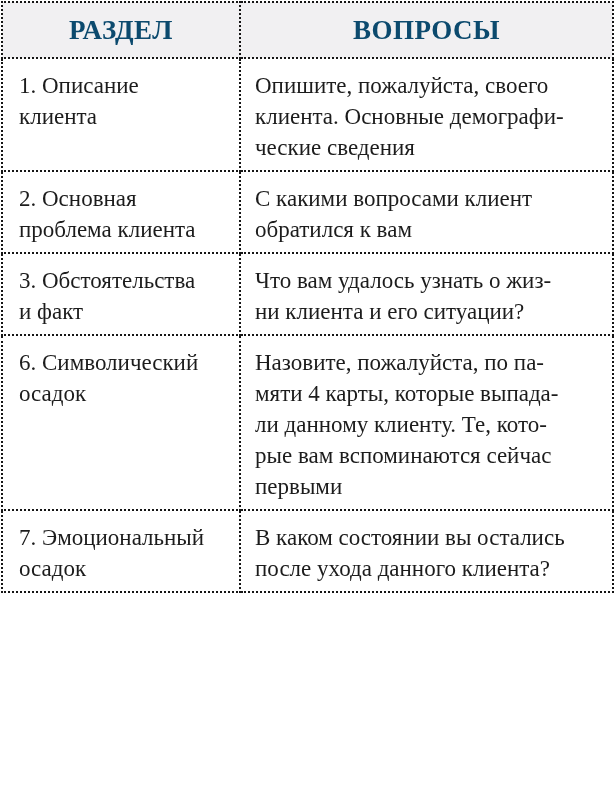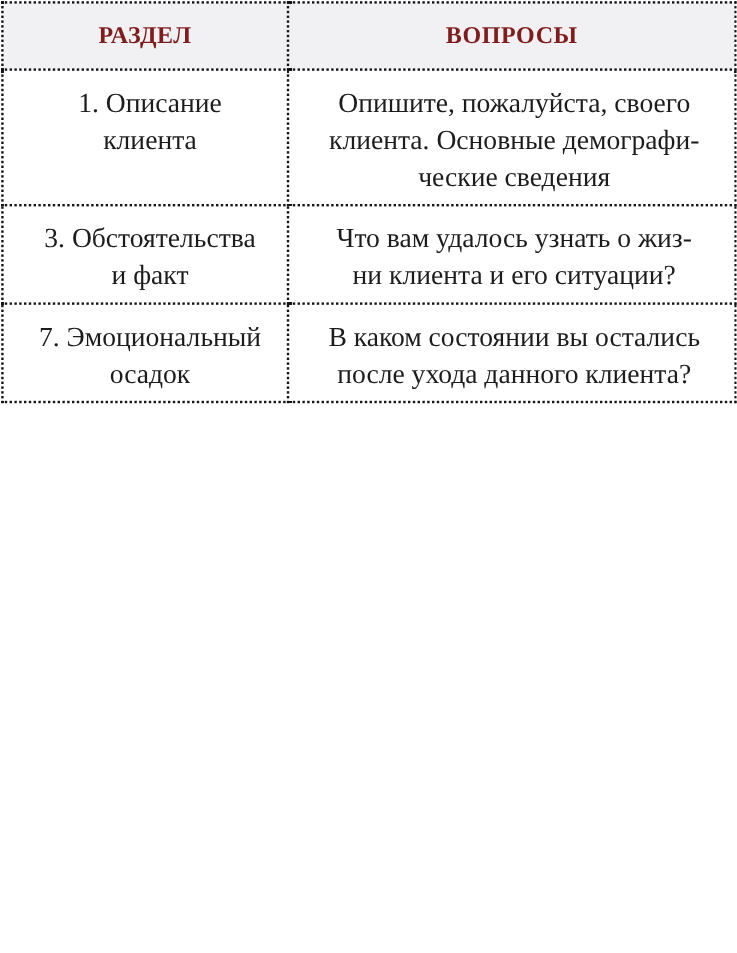--- a/index.html
+++ b/index.html
@@ -26,32 +26,31 @@
     border-collapse: collapse;
     table-layout: fixed;
   }
   table.q-table col.col-section { width: 238px; }
   table.q-table col.col-question { width: 373px; }
 
   th, td {
     border: 2px dotted #151515;
     vertical-align: top;
     box-sizing: border-box;
-    text-align: center;
   }
   thead th {
     background: #f1f0f2;
     font-weight: bold;
-    font-size: 20px;
+    font-size: 27px;
     letter-spacing: 0.5px;
     text-align: center;
     vertical-align: middle;
     height: 56px;
     padding: 6px 4px;
-    color: #7f1d1d;
+    color: #0c4a6e;
   }
   tbody td {
     font-size: 23px;
     line-height: 31px;
     white-space: pre-line;
     padding: 11px 8px 7px 16px;
     background: #ffffff;
   }
   tbody td.question-cell {
     padding-left: 14px;
@@ -81,25 +80,40 @@
       </tr>
     </thead>
     <tbody>
       <tr class="r1">
         <td class="section-cell">1. Описание
 клиента</td>
         <td class="question-cell">Опишите, пожалуйста, своего
 клиента. Основные демографи-
 ческие сведения</td>
       </tr>
+      <tr class="r2">
+        <td class="section-cell">2. Основная
+проблема клиента</td>
+        <td class="question-cell">С какими вопросами клиент
+обратился к вам</td>
+      </tr>
       <tr class="r3">
         <td class="section-cell">3. Обстоятельства
 и факт</td>
         <td class="question-cell">Что вам удалось узнать о жиз-
 ни клиента и его ситуации?</td>
+      </tr>
+      <tr class="r6">
+        <td class="section-cell">6. Символический
+осадок</td>
+        <td class="question-cell">Назовите, пожалуйста, по па-
+мяти 4 карты, которые выпада-
+ли данному клиенту. Те, кото-
+рые вам вспоминаются сейчас
+первыми</td>
       </tr>
       <tr class="r7">
         <td class="section-cell">7. Эмоциональный
 осадок</td>
         <td class="question-cell">В каком состоянии вы остались
 после ухода данного клиента?</td>
       </tr>
     </tbody>
   </table>
 </div>

